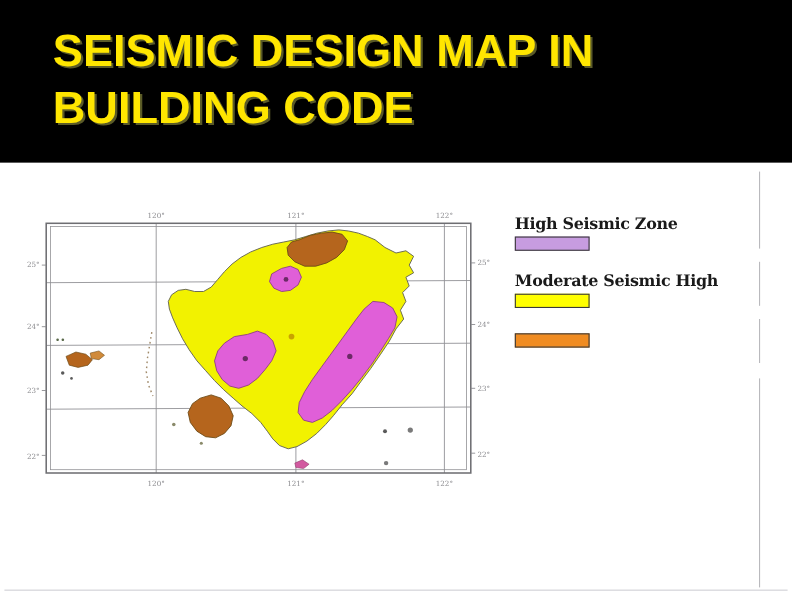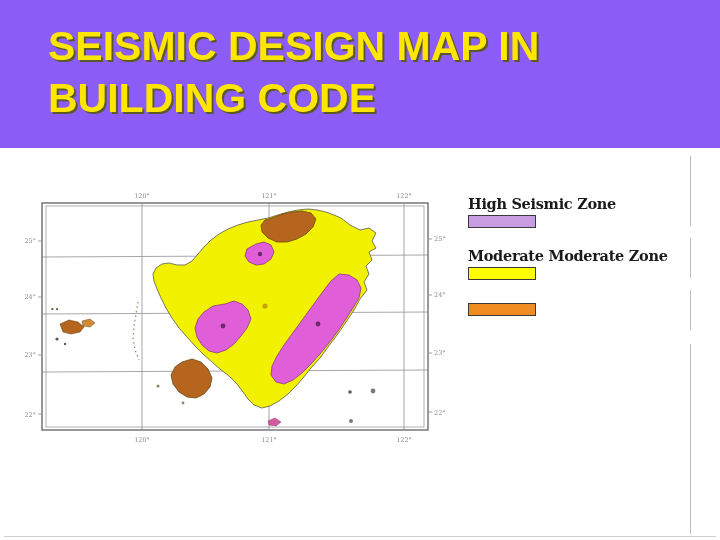--- a/index.html
+++ b/index.html
@@ -21,21 +21,21 @@
     height: 540px;
     background: #ffffff;
     overflow: hidden;
   }
   
   #title-banner {
     position: absolute;
     left: 0; top: 0;
     width: 720px;
     height: 148px;
-    background: #8b5cf6;
+    background: #000000;
     box-sizing: border-box;
   }
   #title-text {
     position: absolute;
     left: 48px;
     top: 20px;
     width: 640px;
     color: #ffe600;
     font-family: "Liberation Sans", sans-serif;
     font-weight: bold;
@@ -240,21 +240,21 @@
   </div>
 
   <div id="legend">
 
     <div class="legend-entry" id="legend-entry-high">
       <div class="legend-label">High Seismic Zone</div>
       <div class="legend-swatch" style="background:#c79ce0"></div>
     </div>
 
     <div class="legend-entry" id="legend-entry-moderate">
-      <div class="legend-label">Moderate Moderate Zone</div>
+      <div class="legend-label">Moderate Seismic High</div>
       <div class="legend-swatch" style="background:#ffff00"></div>
     </div>
 
     <div class="legend-entry" id="legend-entry-low">
       <div class="legend-swatch" style="background:#f08c22"></div>
     </div>
 
   </div>
 
 </div>

